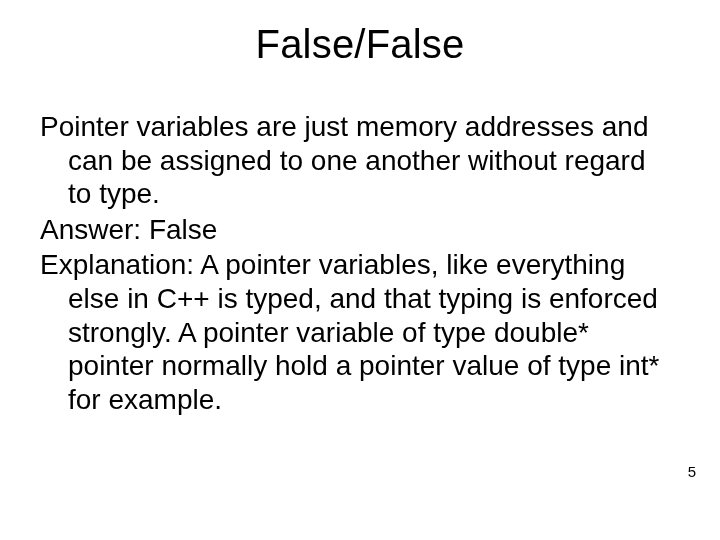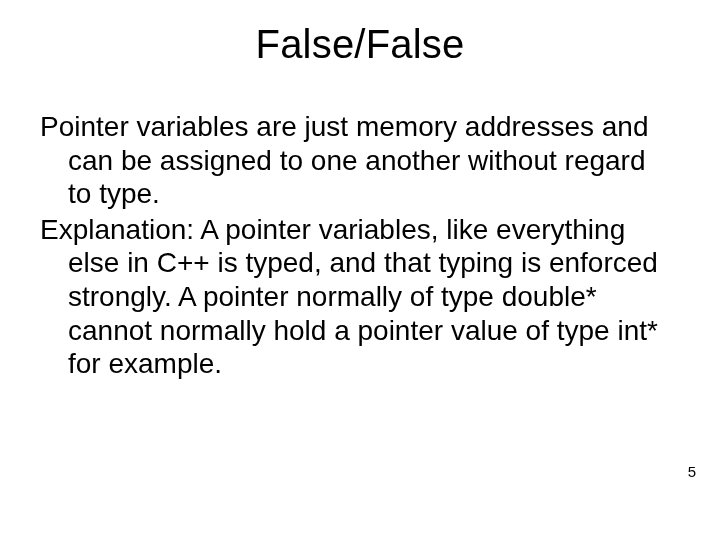--- a/index.html
+++ b/index.html
@@ -50,19 +50,23 @@
 </style>
 </head>
 <body>
 
 <div class="slide">
   <div class="title">False/False</div>
 
   <div class="body">
     <p>Pointer variables are just memory addresses and can be assigned to one another without regard to type.</p>
     <p>
+      <span>Answer:</span>
+      <span>False</span>
+    </p>
+    <p>
       <span>Explanation:</span>
-      <span>A pointer variables, like everything else in C++ is typed, and that typing is enforced strongly. A pointer normally of type double* cannot normally hold a pointer value of type int* for example.</span>
+      <span>A pointer variables, like everything else in C++ is typed, and that typing is enforced strongly. A pointer variable of type double* pointer normally hold a pointer value of type int* for example.</span>
     </p>
   </div>
 
   <div class="page-number">5</div>
 </div>
 
 </body></html>

